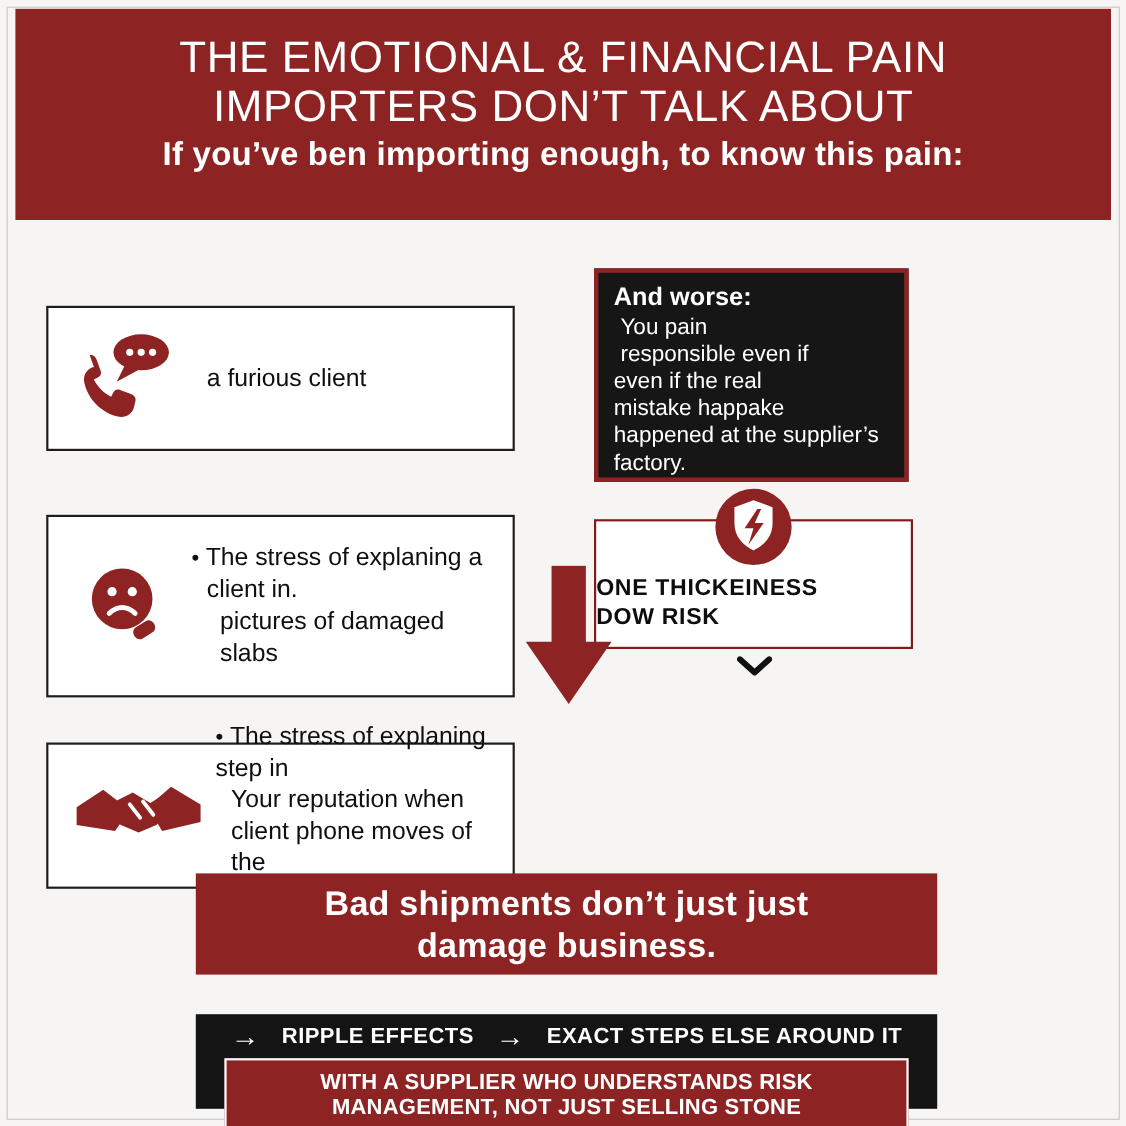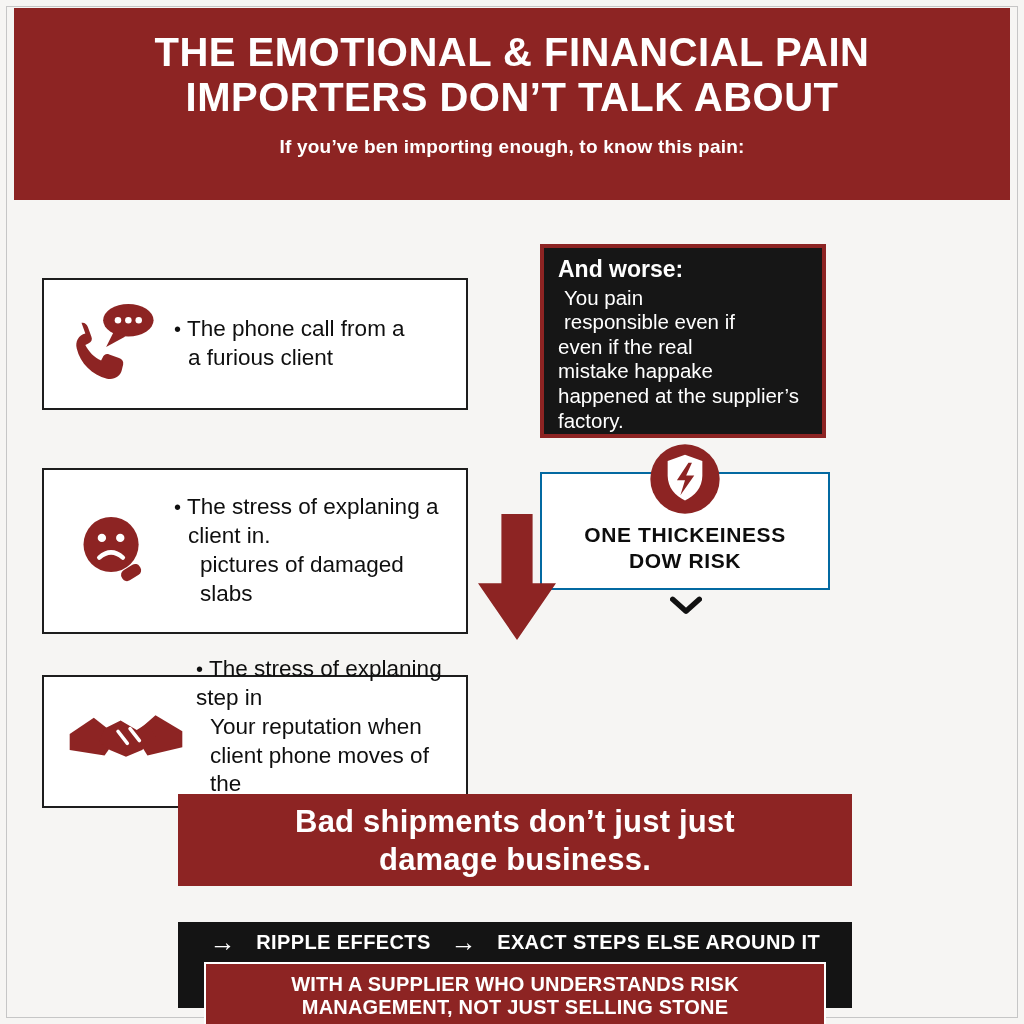--- a/index.html
+++ b/index.html
@@ -12,23 +12,23 @@
     color:#111;
   }
   .frame{position:absolute;inset:6px;border:1px solid #c6c6c6;pointer-events:none}
 
   
   .header{
     position:absolute;left:14px;top:8px;width:996px;height:192px;
     background:#8d2423;color:#fff;text-align:center;padding-top:22px;
   }
   .header .t1,.header .t2{
-    font-size:40px;font-weight:bold;letter-spacing:.5px;line-height:1.12;
-  }
-  .header .sub{margin-top:16px;font-size:19px;font-weight:bold;letter-spacing:.2px}
+    font-size:40px;font-weight:normal;letter-spacing:.5px;line-height:1.12;
+  }
+  .header .sub{margin-top:4px;font-size:30px;font-weight:bold;letter-spacing:.2px}
 
   
   .painbox{
     position:absolute;left:42px;width:426px;background:#fff;
     border:2px solid #1d1d1d;display:flex;align-items:center;padding:8px 12px;
   }
   #pain1{top:278px;height:132px}
   #pain2{top:468px;height:166px}
   #pain3{top:675px;height:133px}
   .icon-wrap{flex:0 0 118px;display:flex;justify-content:center;align-items:center}
@@ -47,22 +47,22 @@
   }
   .worse .wt{font-size:23px;font-weight:bold;margin-bottom:2px}
   .worse .wl{padding-left:6px}
 
   
   .shield{position:absolute;left:648px;top:442px;width:74px;height:74px;z-index:5}
 
   
   .riskbox{
     position:absolute;left:540px;top:472px;width:290px;height:118px;
-    background:#fff;border:2px solid #0369a1;
-    display:flex;flex-direction:column;justify-content:flex-end;align-items:center;
+    background:#fff;border:2px solid #7f1d1d;
+    display:flex;flex-direction:column;justify-content:flex-end;align-items:flex-start;
     padding-bottom:14px;
   }
   .riskbox .rl{font-size:21px;font-weight:bold;letter-spacing:.6px;line-height:1.25;color:#0d0d0d}
 
   
   .chev{position:absolute;left:670px;top:596px;width:32px;height:20px}
 
   
   .bigarrow{
     position:absolute;left:478px;top:514px;width:78px;height:126px;background:#8d2423;
@@ -106,21 +106,20 @@
     <svg width="96" height="86" viewBox="0 0 64 58" aria-hidden="true">
       <ellipse cx="41" cy="13" rx="17" ry="11" fill="#8d2423"></ellipse>
       <path d="M31 21 L26 31 L39 24 Z" fill="#8d2423"></path>
       <circle cx="34" cy="13" r="2.2" fill="#fff"></circle>
       <circle cx="41" cy="13" r="2.2" fill="#fff"></circle>
       <circle cx="48" cy="13" r="2.2" fill="#fff"></circle>
       <path d="M12 22 c-4.5 1 -7 5.5 -5.8 10 c2.4 10 10.4 18 20.4 20.4 c4.5 1.1 9 -1.3 10 -5.8 l.9 -3.8 c.4 -2 -.7 -3.5 -2.8 -4.3 l-6.6 -2.4 c-2 -.8 -3.5 0 -4.5 2.1 l-1 2 c-4.6 -2.3 -8.3 -6 -10.6 -10.6 l2 -1 c2.1 -1 2.9 -2.5 2.1 -4.5 l-2.4 -6.6 c-.8 -2.1 -2.3 -3.2 -4.3 -2.8 z" fill="#8d2423"></path>
     </svg>
   </div>
   <div class="pain-text">
-    <div class="line first"><span class="bullet">•</span><span>The phone call from a</span></div>
     <div class="line">a furious client</div>
   </div>
 </div>
 
 <div class="painbox" id="pain2">
   <div class="icon-wrap">
     <svg width="84" height="84" viewBox="0 0 64 64" aria-hidden="true">
       <circle cx="29" cy="27" r="21" fill="#8d2423"></circle>
       <circle cx="22" cy="22" r="3.2" fill="#fff"></circle>
       <circle cx="36" cy="22" r="3.2" fill="#fff"></circle>

